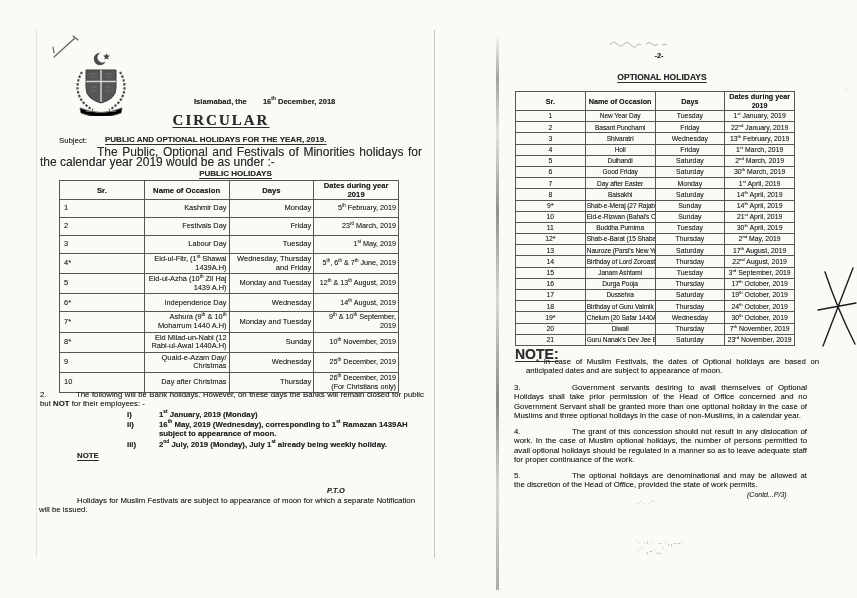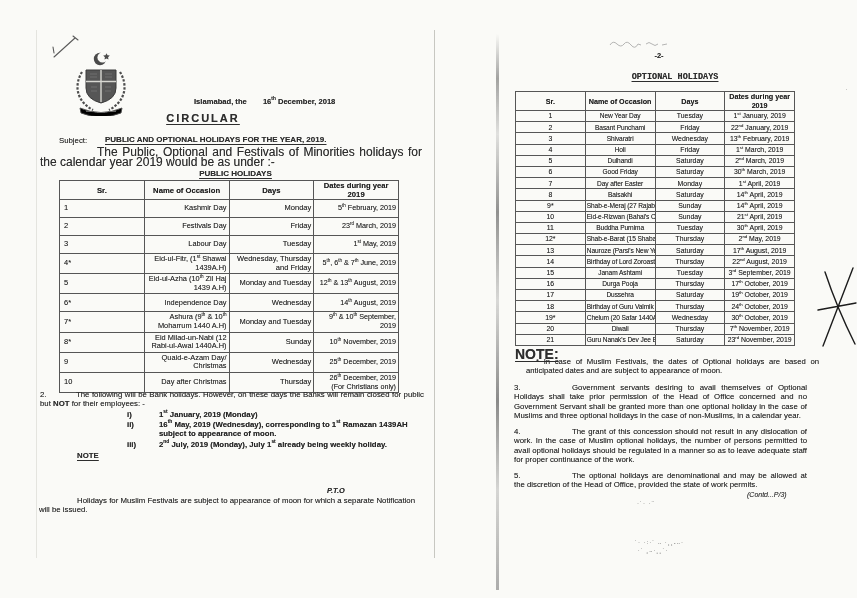--- a/index.html
+++ b/index.html
@@ -18,21 +18,21 @@
   .b{font-weight:bold;}
   .u{text-decoration:underline;text-underline-offset:2px;}
   .jst{text-align:justify;}
   sup{font-size:.62em;line-height:0;vertical-align:super;}
 
   
   .hdrblock{left:101px;top:26px;width:140px;font-size:7.6px;font-weight:bold;line-height:10.5px;color:#262626;}
   .stars{font-size:6px;letter-spacing:1px;line-height:5px;}
   .placeline{left:157px;top:67px;width:210px;font-size:7.6px;font-weight:bold;color:#2a2a2a;}
   .placeline .gap{display:inline-block;width:14px;}
-  .circular{left:111px;top:82px;width:110px;font-size:11px;letter-spacing:2px;}
+  .circular{left:129px;top:82px;width:110px;font-size:15px;letter-spacing:2px;font-family:Liberation Serif, serif;}
   .subjlabel{left:22px;top:106px;font-size:7.8px;}
   .subjtext{left:68px;top:105px;font-size:8px;}
   .intro{left:3px;top:118px;width:382px;font-size:12px;line-height:9.6px;text-indent:57px;}
   .t1title{left:0;top:139px;width:100%;font-size:8px;}
 
   
   table{border-collapse:collapse;table-layout:fixed;}
   th,td{border:1px solid #565656;overflow:hidden;}
   #t1{left:22px;top:150px;width:340px;}
   #t1 th{font-size:7.7px;height:15px;padding:0 2px;color:#222;}
@@ -58,21 +58,21 @@
   .banklist{left:90px;top:380px;width:300px;font-size:7.8px;font-weight:bold;line-height:9.2px;color:#262626;}
   .bankitem{display:flex;margin-bottom:1px;}
   .banknum{width:32px;flex:none;}
   .banktxt{width:262px;}
   .note1title{left:40px;top:421px;font-size:7.8px;}
   .note1text{left:2px;top:430px;width:376px;font-size:7.8px;line-height:9.4px;text-indent:38px;margin-top:36px;}
   .pto{left:290px;top:456px;font-size:7.4px;font-style:italic;font-weight:bold;}
 
   
   .pageno{left:150px;top:19px;width:24px;font-size:7.5px;font-weight:bold;}
-  .t2title{left:38px;top:40px;width:280px;font-size:8.5px;font-family:Liberation Mono, monospace;}
+  .t2title{left:25px;top:40px;width:280px;font-size:8.5px;}
   .note2title{left:18px;top:314px;font-size:14px;}
   .notestar{left:17px;top:325px;width:293px;font-size:7.7px;line-height:9.3px;text-indent:10px;margin-left:12px;}
   .p3wrap{left:17px;top:351px;width:293px;}
   .p4wrap{left:17px;top:395px;width:293px;}
   .p5wrap{left:17px;top:439px;width:293px;}
   .p3wrap .ptxt,.p4wrap .ptxt,.p5wrap .ptxt{text-indent:58px;}
   .contd{left:250px;top:459px;font-size:7px;font-style:italic;color:#3a3a3a;}
 
   
   .binding{left:-1px;top:2px;width:3px;height:556px;filter:blur(.4px);

